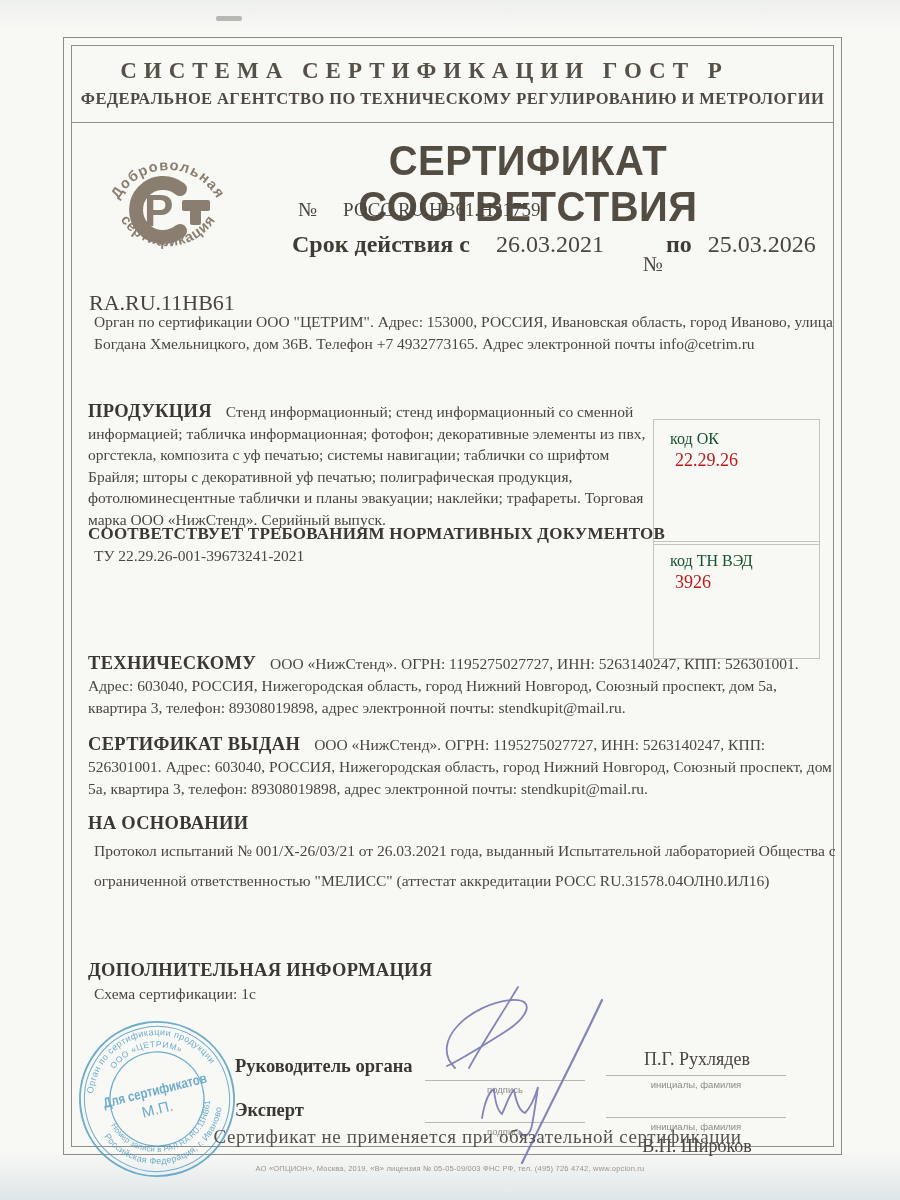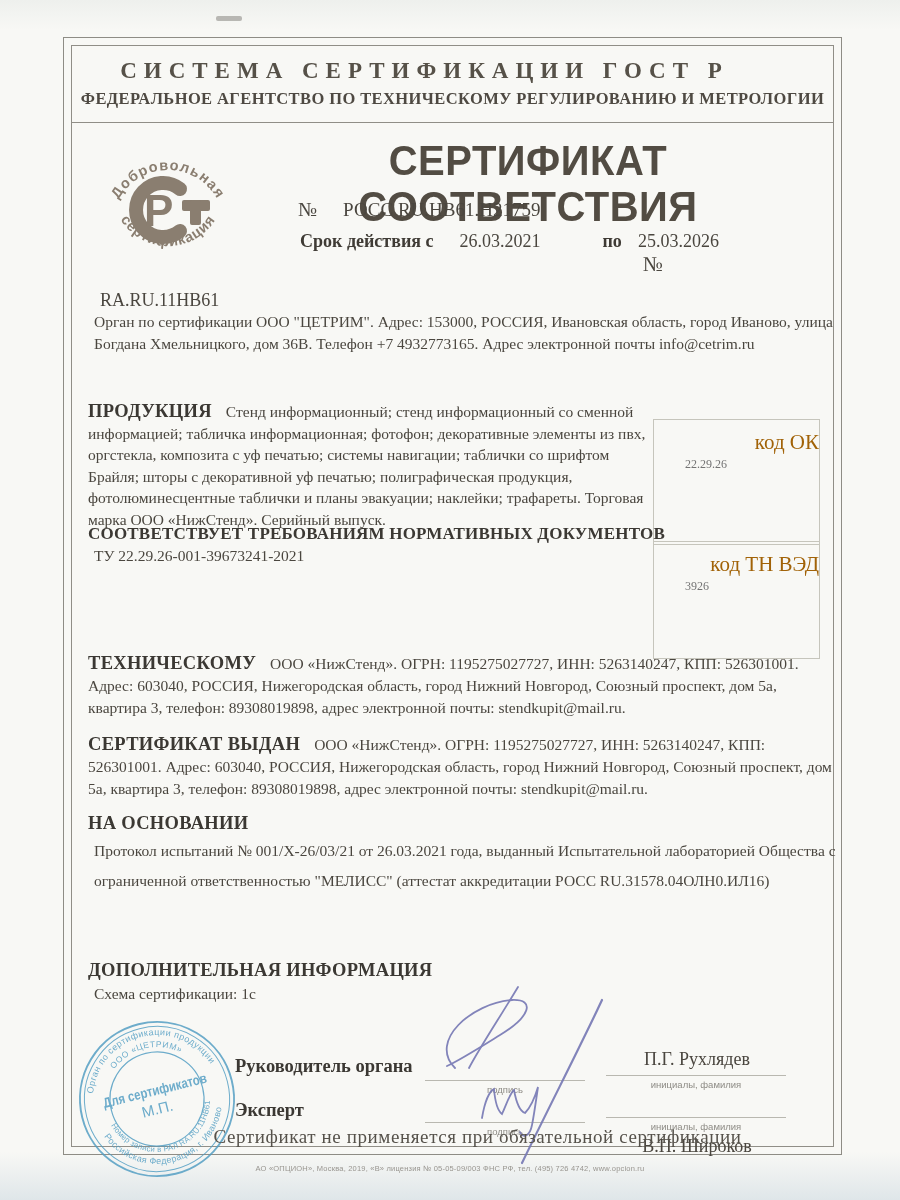--- a/index.html
+++ b/index.html
@@ -22,40 +22,40 @@
     left:72px; top:89px; width:761px; text-align:center;
     font-size:16.5px; font-weight:bold; letter-spacing:0.4px; color:#4e4942;
   }
   .main-title {
     left:238px; top:139px; width:580px; text-align:center;
     font-family:"Liberation Sans", sans-serif; font-weight:bold;
     font-size:40px; letter-spacing:0.5px; color:#524c43; transform:scaleY(1.04);
   }
   .regno-row { left:298px; top:198px; font-size:19px; color:#4a463f; }
   .regno-row .nos { font-size:20px; margin-right:26px; }
-  .validity-row { left:300px; top:231px; font-size:18px; white-space:nowrap; }
+  .validity-row { left:292px; top:231px; font-size:24px; white-space:nowrap; }
   .validity-row .lbl { font-weight:bold; color:#3f3b35; }
   .validity-row .d1 { margin-left:26px; }
   .validity-row .po { margin-left:62px; font-weight:bold; color:#3f3b35; }
   .validity-row .d2 { margin-left:16px; }
   .serial-row { left:643px; top:252px; display:flex; align-items:baseline; }
   .serial-row .nos { font-size:21px; color:#4a463f; }
   .serial-row .num {
     margin-left:12px; font-family:"DejaVu Sans Mono", monospace;
     font-size:27px; letter-spacing:4px; color:#d15660;
   }
   .sec-head { font-weight:bold; font-size:18.5px; color:#3b3833; letter-spacing:0.3px; }
   .sec-head-sm { font-weight:bold; font-size:17px; color:#3b3833; letter-spacing:0.2px; }
   .body-txt { font-size:15.5px; line-height:21.5px; color:#4a463f; }
   .inline-head { font-weight:bold; font-size:18.5px; color:#3b3833; margin-right:14px; letter-spacing:0.3px; }
   .organ-row { left:88px; top:290px; display:flex; align-items:baseline; }
-  .organ-code { margin-left:12px; font-size:18px; color:#4a463f; }
+  .organ-code { margin-left:1px; font-size:22px; color:#4a463f; }
   .code-box { border:1px solid #c6c5bc; background:transparent; }
-  .code-box .cb-label { font-size:21px; color:#a16207; margin:10px 0 2px 16px;text-align:right; }
-  .code-box .cb-value { font-size:12px; color:#737373; margin-left:31px; }
+  .code-box .cb-label { font-size:16px; color:#14532d; margin:10px 0 2px 16px; }
+  .code-box .cb-value { font-size:18px; color:#b91c1c; margin-left:21px; }
   .sig-label { font-weight:bold; font-size:18.5px; color:#3b3833; }
   .sig-line { height:1px; background:#b9b8b0; }
   .sig-caption {
     font-family:"Liberation Sans", sans-serif; font-size:9.5px; color:#8d8b85; text-align:center;
   }
   .sig-name { font-size:18px; color:#4a463f; text-align:center; }
   .disclaimer {
     left:150px; top:1126px; width:655px; text-align:center;
     font-size:19px; letter-spacing:0.6px; color:#56524b;
   }

